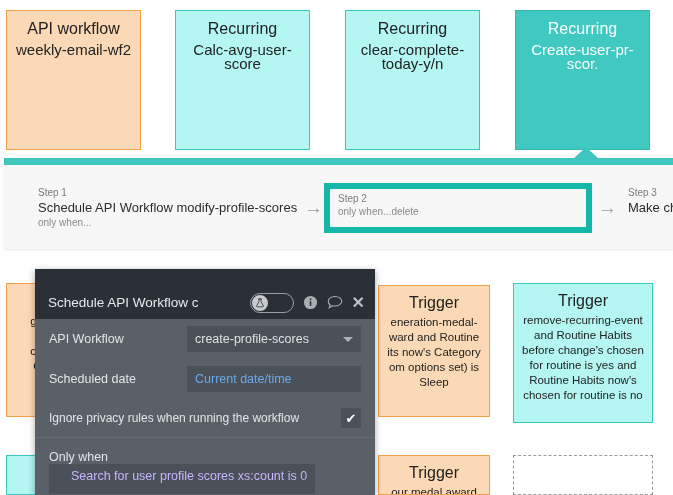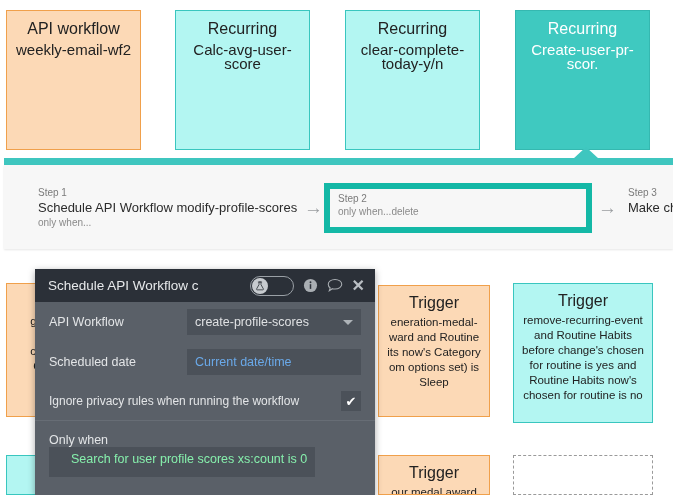--- a/index.html
+++ b/index.html
@@ -130,21 +130,21 @@
     width: 340px; height: 226px;
     background: #5a6068;
     box-shadow: 0 2px 7px rgba(0,0,0,0.35);
   }
   .modal-header {
     position: relative;
     height: 33px;
     background: #2b3038;
     display: flex;
     align-items: center;
-    padding: 0 10px 0 13px;
+    padding: 17px 10px 0 13px;
     gap: 24px;
   }
   .modal-title {
     color: #e6e8ea;
     font-size: 13.5px;
     white-space: nowrap;
     overflow: hidden;
     flex: 1;
   }
   .hdr-tools {
@@ -204,21 +204,21 @@
     padding: 0 8px;
     font-size: 12.5px;
     color: #dfe1e3;
     flex: 1;
   }
   .field.value-blue { color: #6aa9e9; }
   .field.multiline {
     height: 44px;
     display: block;
     padding: 4px 8px;
-    color: #86efac;
+    color: #c4b5fd;
     line-height: 17px;
     text-indent: 14px;
   }
   .caret-down {
     margin-left: auto;
     width: 0; height: 0;
     border-left: 5px solid transparent;
     border-right: 5px solid transparent;
     border-top: 5px solid #aeb3b8;
   }

